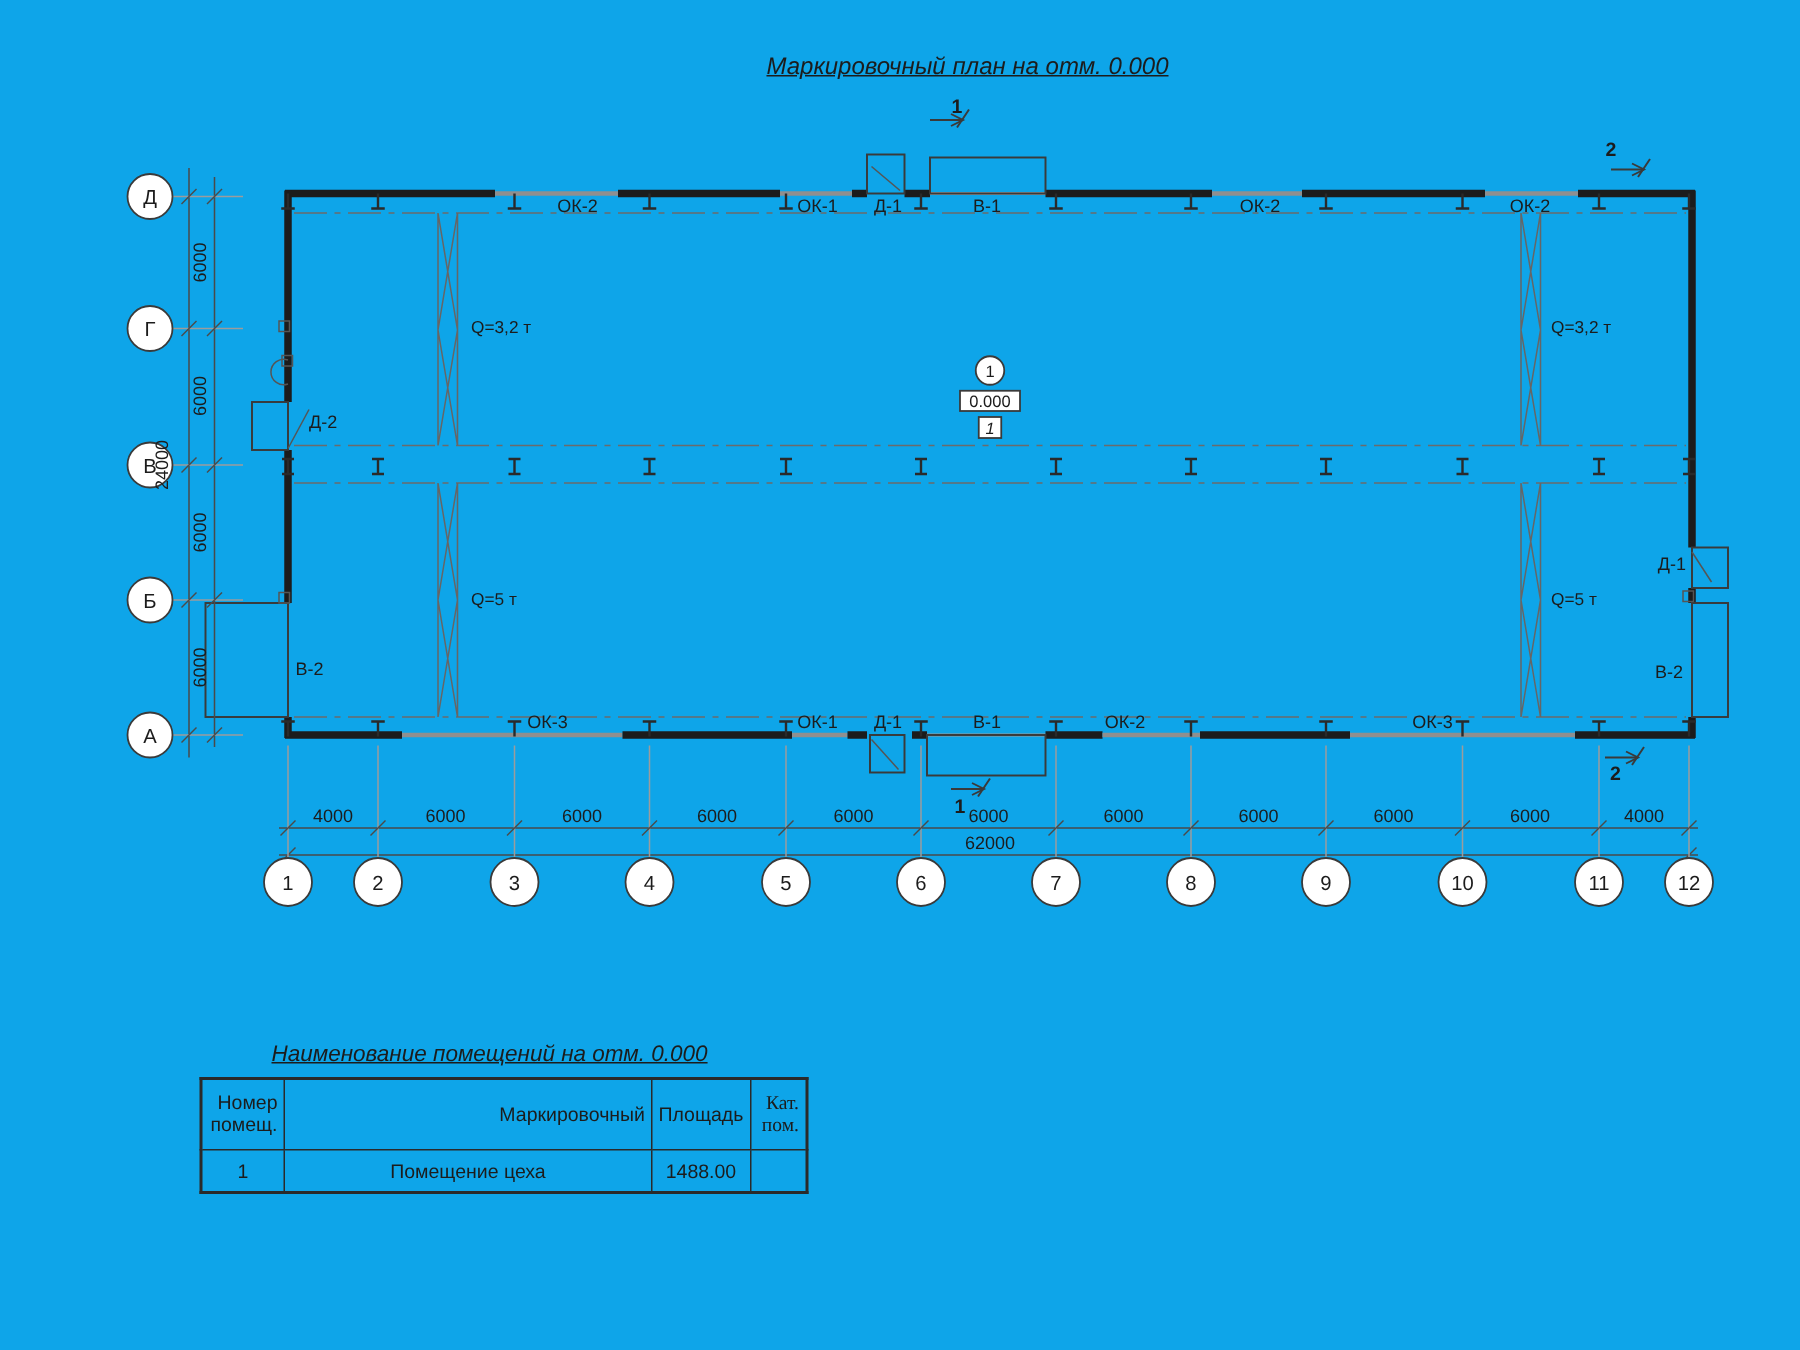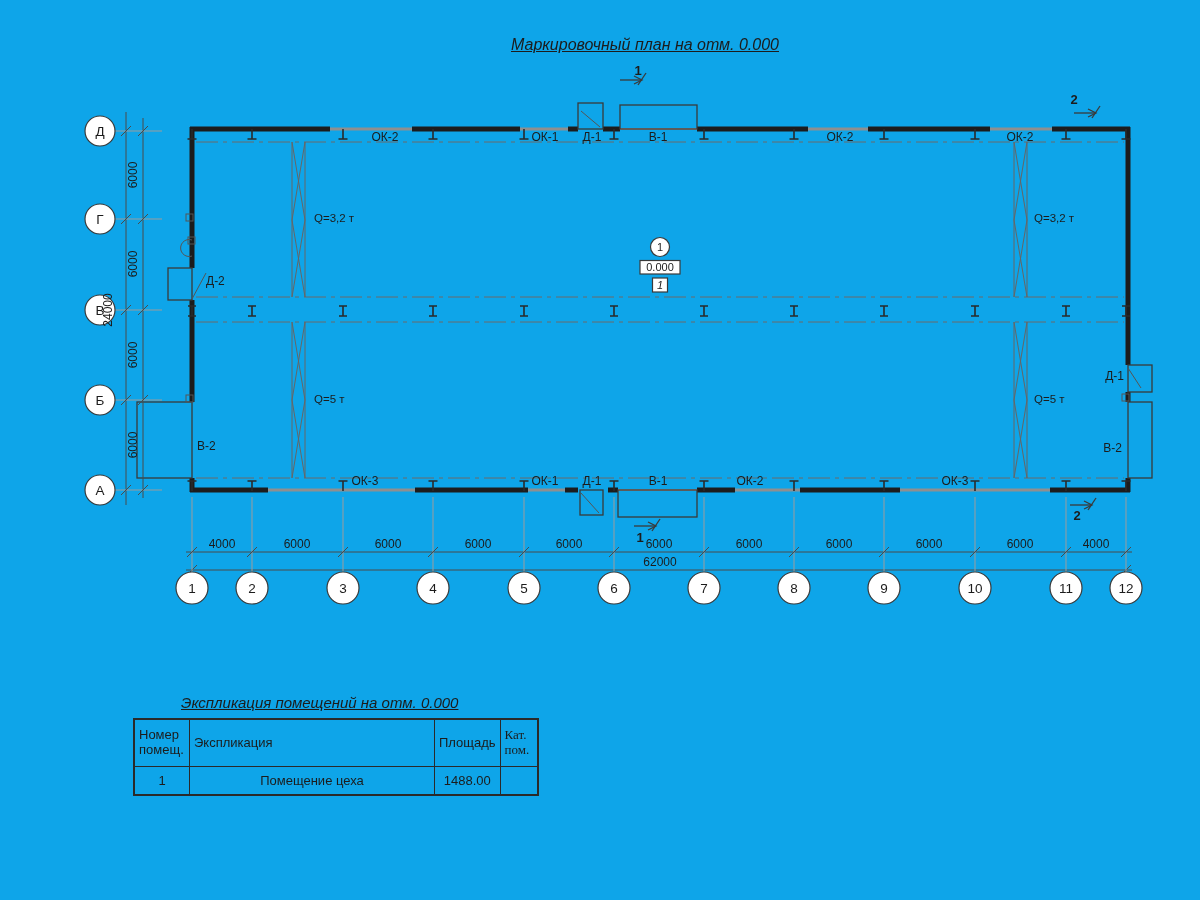--- a/index.html
+++ b/index.html
@@ -26,21 +26,21 @@
   .sectxt{font-size:13px;font-weight:bold;}
   .main-title{position:absolute;left:445px;top:36px;width:400px;text-align:center;
       font-size:16px;font-style:italic;text-decoration:underline;}
   .expl-title{position:absolute;left:181px;top:694px;font-size:15px;font-style:italic;
       text-decoration:underline;}
   .expl{position:absolute;left:133px;top:718px;}
   .expl table{border-collapse:collapse;table-layout:fixed;}
   .expl td,.expl th{border:1px solid #2a2a2a;font-weight:normal;font-size:13px;
       padding:0 4px;overflow:hidden;}
   .expl table{border:2px solid #2a2a2a;}
-  .expl .hdr th{height:46px;text-align:left;line-height:1.15;}
+  .expl .hdr th{height:46px;text-align:right;line-height:1.15;}
   .expl .row td{height:27px;}
   .c-num{width:46px;text-align:center;}
   .c-name{width:236px;text-align:center;padding-left:10px;}
   .c-area{width:56px;text-align:center;margin-left:20px;}
   .c-cat{width:28px;text-align:center;font-size:12px;font-family:Liberation Serif, serif;}
 </style>
 </head>
 <body>
 
 <div class="canvas">
@@ -305,27 +305,27 @@
         <line x1="1088" y1="510" x2="1096" y2="498" class="thin"></line>
         <circle cx="660" cy="247" r="9.5" class="bub"></circle>
         <text x="660" y="251" text-anchor="middle" class="marktxt">1</text>
         <rect x="640" y="260.5" width="40" height="13.5" class="bub"></rect>
         <text x="660" y="271" text-anchor="middle" class="marktxt">0.000</text>
         <rect x="652.5" y="278" width="15" height="14" class="bub"></rect>
         <text x="660" y="289" text-anchor="middle" class="marktxt" font-style="italic">1</text>
       </g>
   </svg>
 
-  <div class="expl-title">Экспликация помещений на отм. 0.000</div>
+  <div class="expl-title">Наименование помещений на отм. 0.000</div>
   <div class="expl">
     <table>
       <tbody>
           <tr class="hdr">
         <th class="c-num">Номер помещ.</th>
-        <th class="c-name">Экспликация</th>
+        <th class="c-name">Маркировочный</th>
         <th class="c-area">Площадь</th>
         <th class="c-cat">Кат. пом.</th>
       </tr>
       <tr class="row">
         <td class="c-num">1</td>
         <td class="c-name">Помещение цеха</td>
         <td class="c-area">1488.00</td>
         <td class="c-cat"></td>
       </tr>
     </tbody>

